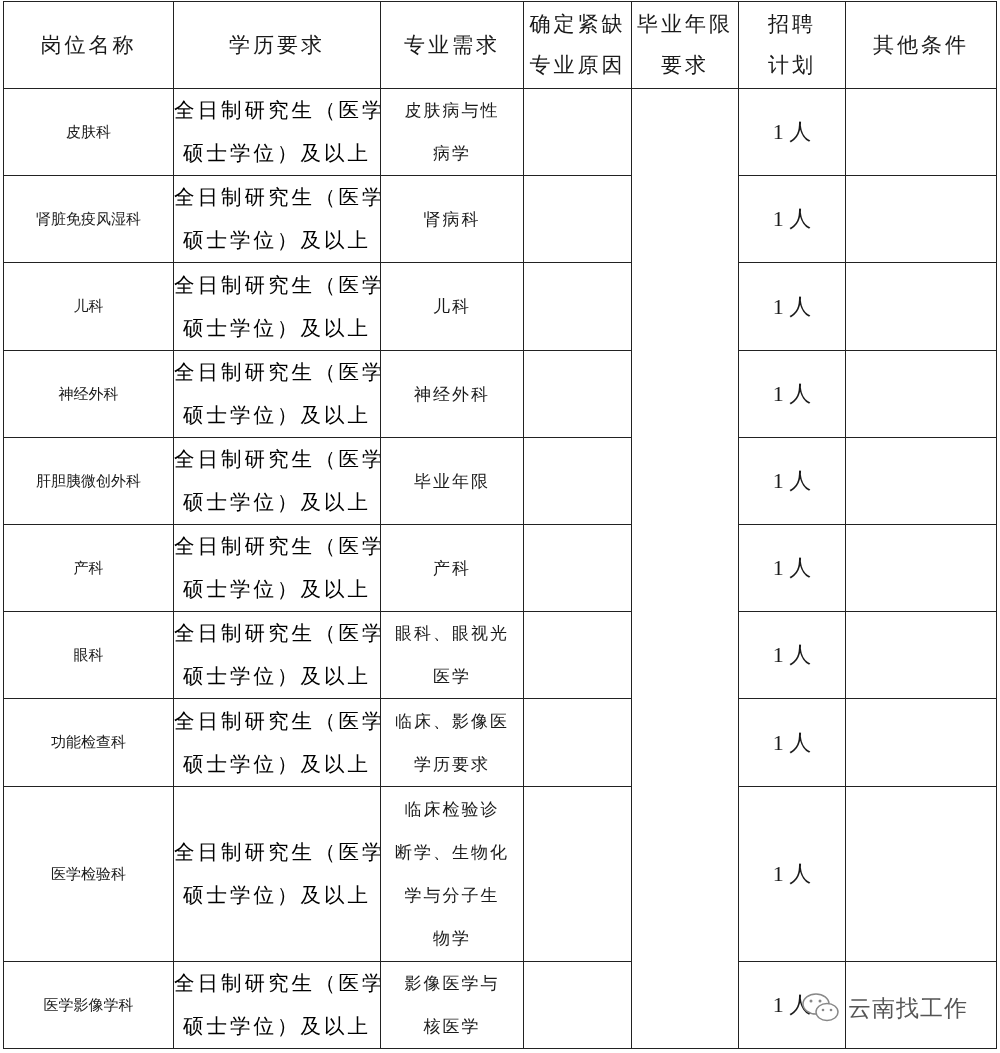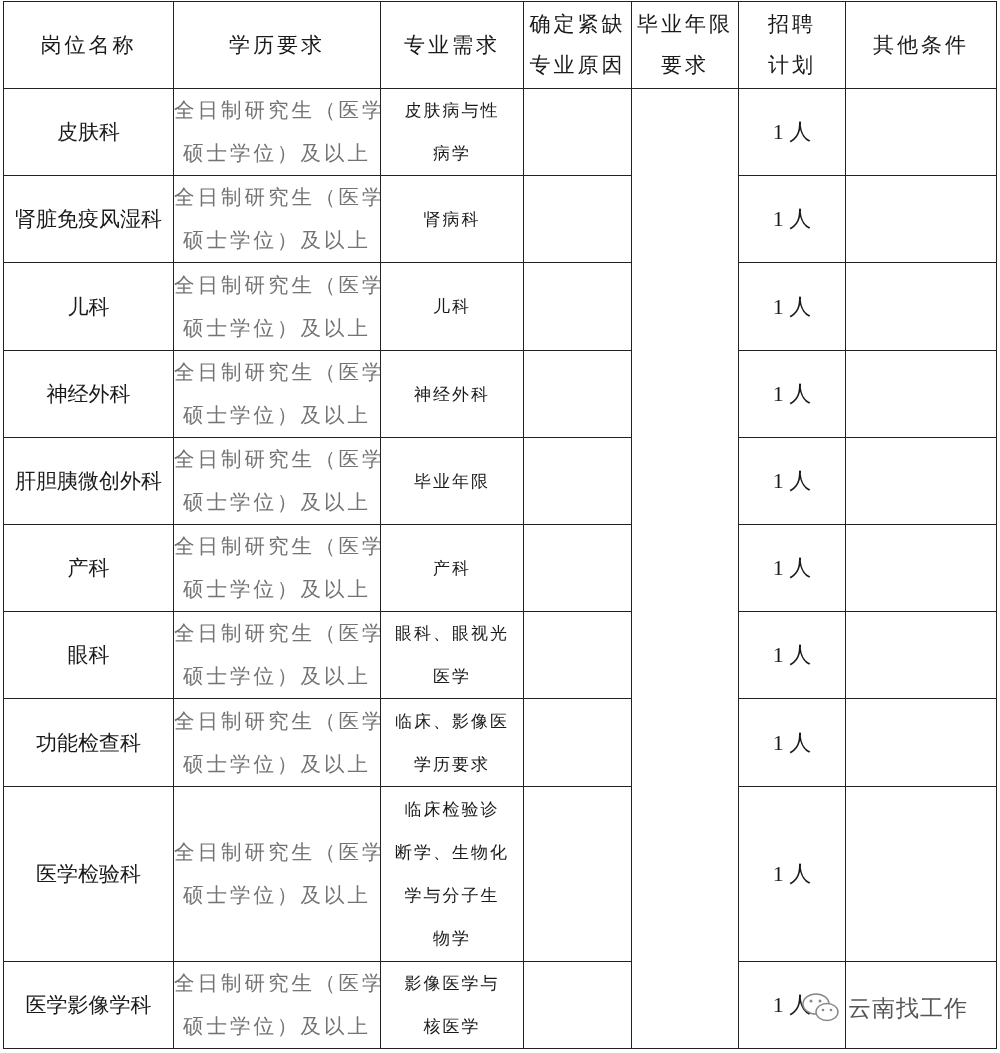--- a/index.html
+++ b/index.html
@@ -9,22 +9,22 @@
     position: absolute; left: 3px; top: 1px;
     border-collapse: collapse; table-layout: fixed;
     width: 993px;
   }
   table.jobs td, table.jobs th {
     border: 1.5px solid #222;
     padding: 0; text-align: center; vertical-align: middle;
     font-weight: normal; overflow: hidden;
   }
   th { font-size: 21px; line-height: 41px; letter-spacing: 3px; }
-  td.name { font-size: 21px; letter-spacing: 0px; white-space: nowrap; }
-  td.edu { font-size: 20.5px; color: #737373; line-height: 43px; letter-spacing: 3px; white-space: nowrap; text-align: left; padding-left: 2px; }
+  td.name { font-size: 15px; letter-spacing: 0px; white-space: nowrap; }
+  td.edu { font-size: 20.5px; color: #000000; line-height: 43px; letter-spacing: 3px; white-space: nowrap; text-align: left; padding-left: 2px; }
   td.major { font-size: 17px; line-height: 43px; letter-spacing: 2px; }
   td.plan { font-family: "Liberation Serif", "DejaVu Serif", serif; font-size: 22px; border-radius: 32px; }
   .line { display: block; }
   .watermark {
     position: absolute; left: 800px; top: 988px; height: 40px;
     display: flex; align-items: center; gap: 6px; color: #555;
     font-size: 23px; letter-spacing: 1px;
   }
   .wm-icon { width: 42px; height: 34px; position: relative; }
 </style>

